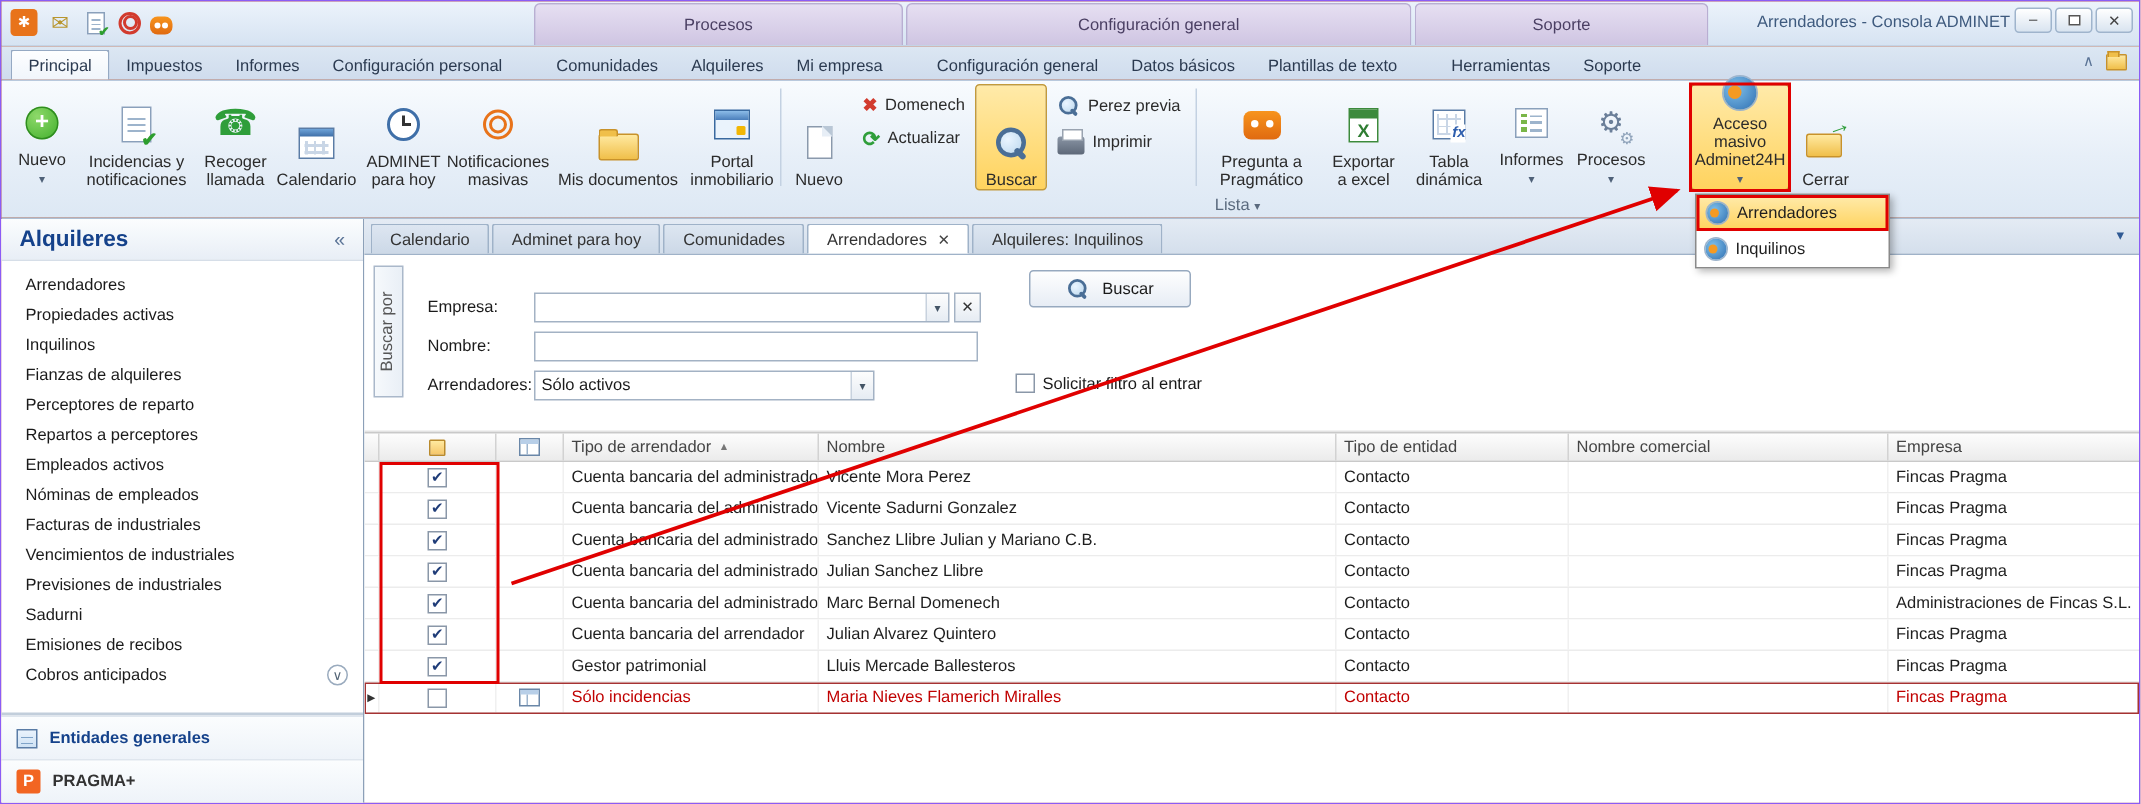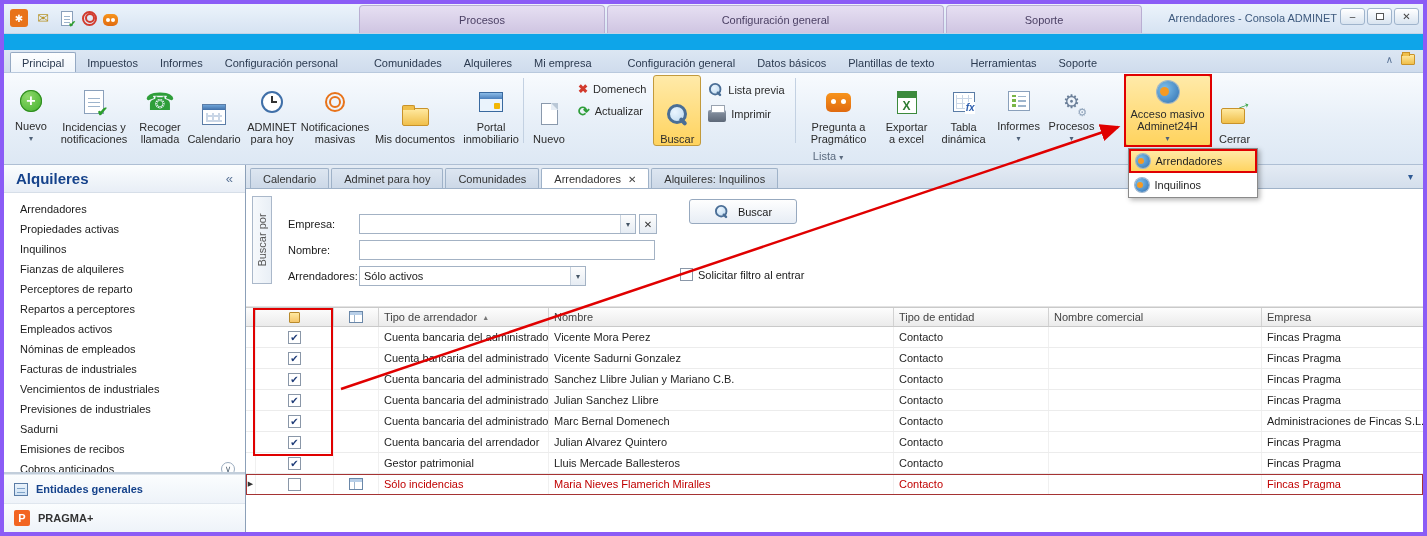--- a/index.html
+++ b/index.html
@@ -1,18 +1,18 @@
 <!DOCTYPE html>
 <html><head>
 <meta charset="utf-8">
 <style>
   *{margin:0;padding:0;box-sizing:border-box;}
   html,body{width:1427px;height:536px;overflow:hidden;}
   body{font-family:"Liberation Sans",sans-serif;font-size:11px;color:#1e1e1e;background:#fff;position:relative;user-select:none;}
-  .window{position:absolute;inset:0;border:4px solid #8b5cf6;display:flex;flex-direction:column;background:#0ea5e9;}
+  .window{position:absolute;inset:0;border:1px solid #8b5cf6;display:flex;flex-direction:column;background:#c2410c;}
 
   
   .titlebar{height:30px;background:linear-gradient(#ecf3fb,#d6e3f2);position:relative;border-bottom:1px solid #c4d4e6;flex:0 0 auto;}
   .qat{position:absolute;left:6px;top:5px;display:flex;gap:6px;align-items:center;}
   .qicon{width:18px;height:18px;display:flex;align-items:center;justify-content:center;border-radius:2px;}
   .ic-app{background:#e8731a;border-radius:3px;color:#fff;font-size:10px;}
   .ic-app::before{content:"✱";}
   .ic-mail{color:#b8962e;font-size:14px;}
   .ic-mail::before{content:"✉";}
   .mini-form{width:12px;height:15px;background:#fff;border:1px solid #8aa0bb;position:relative;}
@@ -32,21 +32,21 @@
   .ctx{position:absolute;top:1px;height:28px;border-radius:4px 4px 0 0;background:linear-gradient(#e6dff2,#cfc5e2);border:1px solid #b9aed2;border-bottom:none;color:#4a3f63;display:flex;align-items:center;justify-content:center;font-size:11px;}
   .ctx1{left:355px;width:246px;}
   .ctx2{left:603px;width:337px;}
   .ctx3{left:942px;width:196px;}
   .win-title{position:absolute;right:86px;top:8px;color:#3e5a7e;}
   .win-controls{position:absolute;right:4px;top:4px;display:flex;gap:2px;}
   .wbtn{width:25px;height:17px;border:1px solid #9fb4cc;border-radius:3px;background:linear-gradient(#ffffff,#d9e4f0);display:flex;align-items:center;justify-content:center;font-size:10px;color:#444;}
   .wbtn .sq{width:8px;height:7px;border:1px solid #555;background:#fff;display:block;}
 
   
-  .tabrow{height:23px;background:linear-gradient(#dce7f3,#cfdced);display:flex;align-items:flex-end;padding:0 6px;position:relative;border-bottom:1px solid #b9c9dd;flex:0 0 auto;margin-top:16px;}
+  .tabrow{height:23px;background:linear-gradient(#dce7f3,#cfdced);display:flex;align-items:flex-end;padding:0 6px;position:relative;border-bottom:1px solid #b9c9dd;flex:0 0 auto;}
   .rtab{padding:4px 11px 3px;color:#2b3a50;white-space:nowrap;}
   .rtab.active{background:linear-gradient(#fdfeff,#f0f5fb);border:1px solid #95a9c3;border-bottom:none;border-radius:2px 2px 0 0;}
   .rtab.gap{margin-left:14px;}
   .tabrow-right{position:absolute;right:8px;top:4px;display:flex;gap:8px;align-items:center;}
   .chev{color:#5a7396;font-size:10px;}
   .mini-folder{width:14px;height:11px;background:linear-gradient(#ffe9a0,#f0bf4a);border:1px solid #c8922a;border-radius:1px;position:relative;}
   .mini-folder::before{content:"";position:absolute;top:-3px;left:0;width:6px;height:3px;background:#f0bf4a;border:1px solid #c8922a;border-bottom:none;}
 
   
   .ribbon{height:92px;background:linear-gradient(#f8fbfe,#e7eff8 55%,#dde8f4);border-bottom:1px solid #aebfd4;display:flex;align-items:stretch;padding:2px 4px 18px;position:relative;flex:0 0 auto;}
@@ -309,21 +309,21 @@
     </div>
     <div class="rbtn hl" style="width:48px">
       <span class="ic">
           <span class="ic-mag"></span>
         </span>
       <span class="lbl">Buscar</span>
     </div>
     <div class="small-col">
       <div class="sbtn">
         <span class="ic-mag sm"></span>
-        <span>Lista previa</span>
+        <span>Perez previa</span>
       </div>
       <div class="sbtn">
         <span class="ic-printer"></span>
         <span>Imprimir</span>
       </div>
     </div>
     <div class="sep"></div>
     <div class="rbtn" style="width:80px">
       <span class="ic">
           <span class="ic-robot"></span>
@@ -347,21 +347,21 @@
           <span class="ic-listrep"></span>
         </span>
       <span class="lbl">Informes</span>
       <span class="drop">▾</span>
     </div>
     <div class="rbtn" style="width:54px">
       <span class="ic ic-gear"></span>
       <span class="lbl">Procesos</span>
       <span class="drop">▾</span>
     </div>
-    <div class="rbtn hl" style="width:86px;margin-left:26px">
+    <div class="rbtn hl" style="width:66px;margin-left:26px">
       <span class="ic">
           <span class="ic-badge"></span>
         </span>
       <span class="lbl">Acceso masivo Adminet24H</span>
       <span class="drop">▾</span>
       <span class="anno-box"></span>
       <div class="acceso-menu">
           <div class="mitem sel">
             <span class="ic-badge sm"></span>
             <span>Arrendadores</span>

